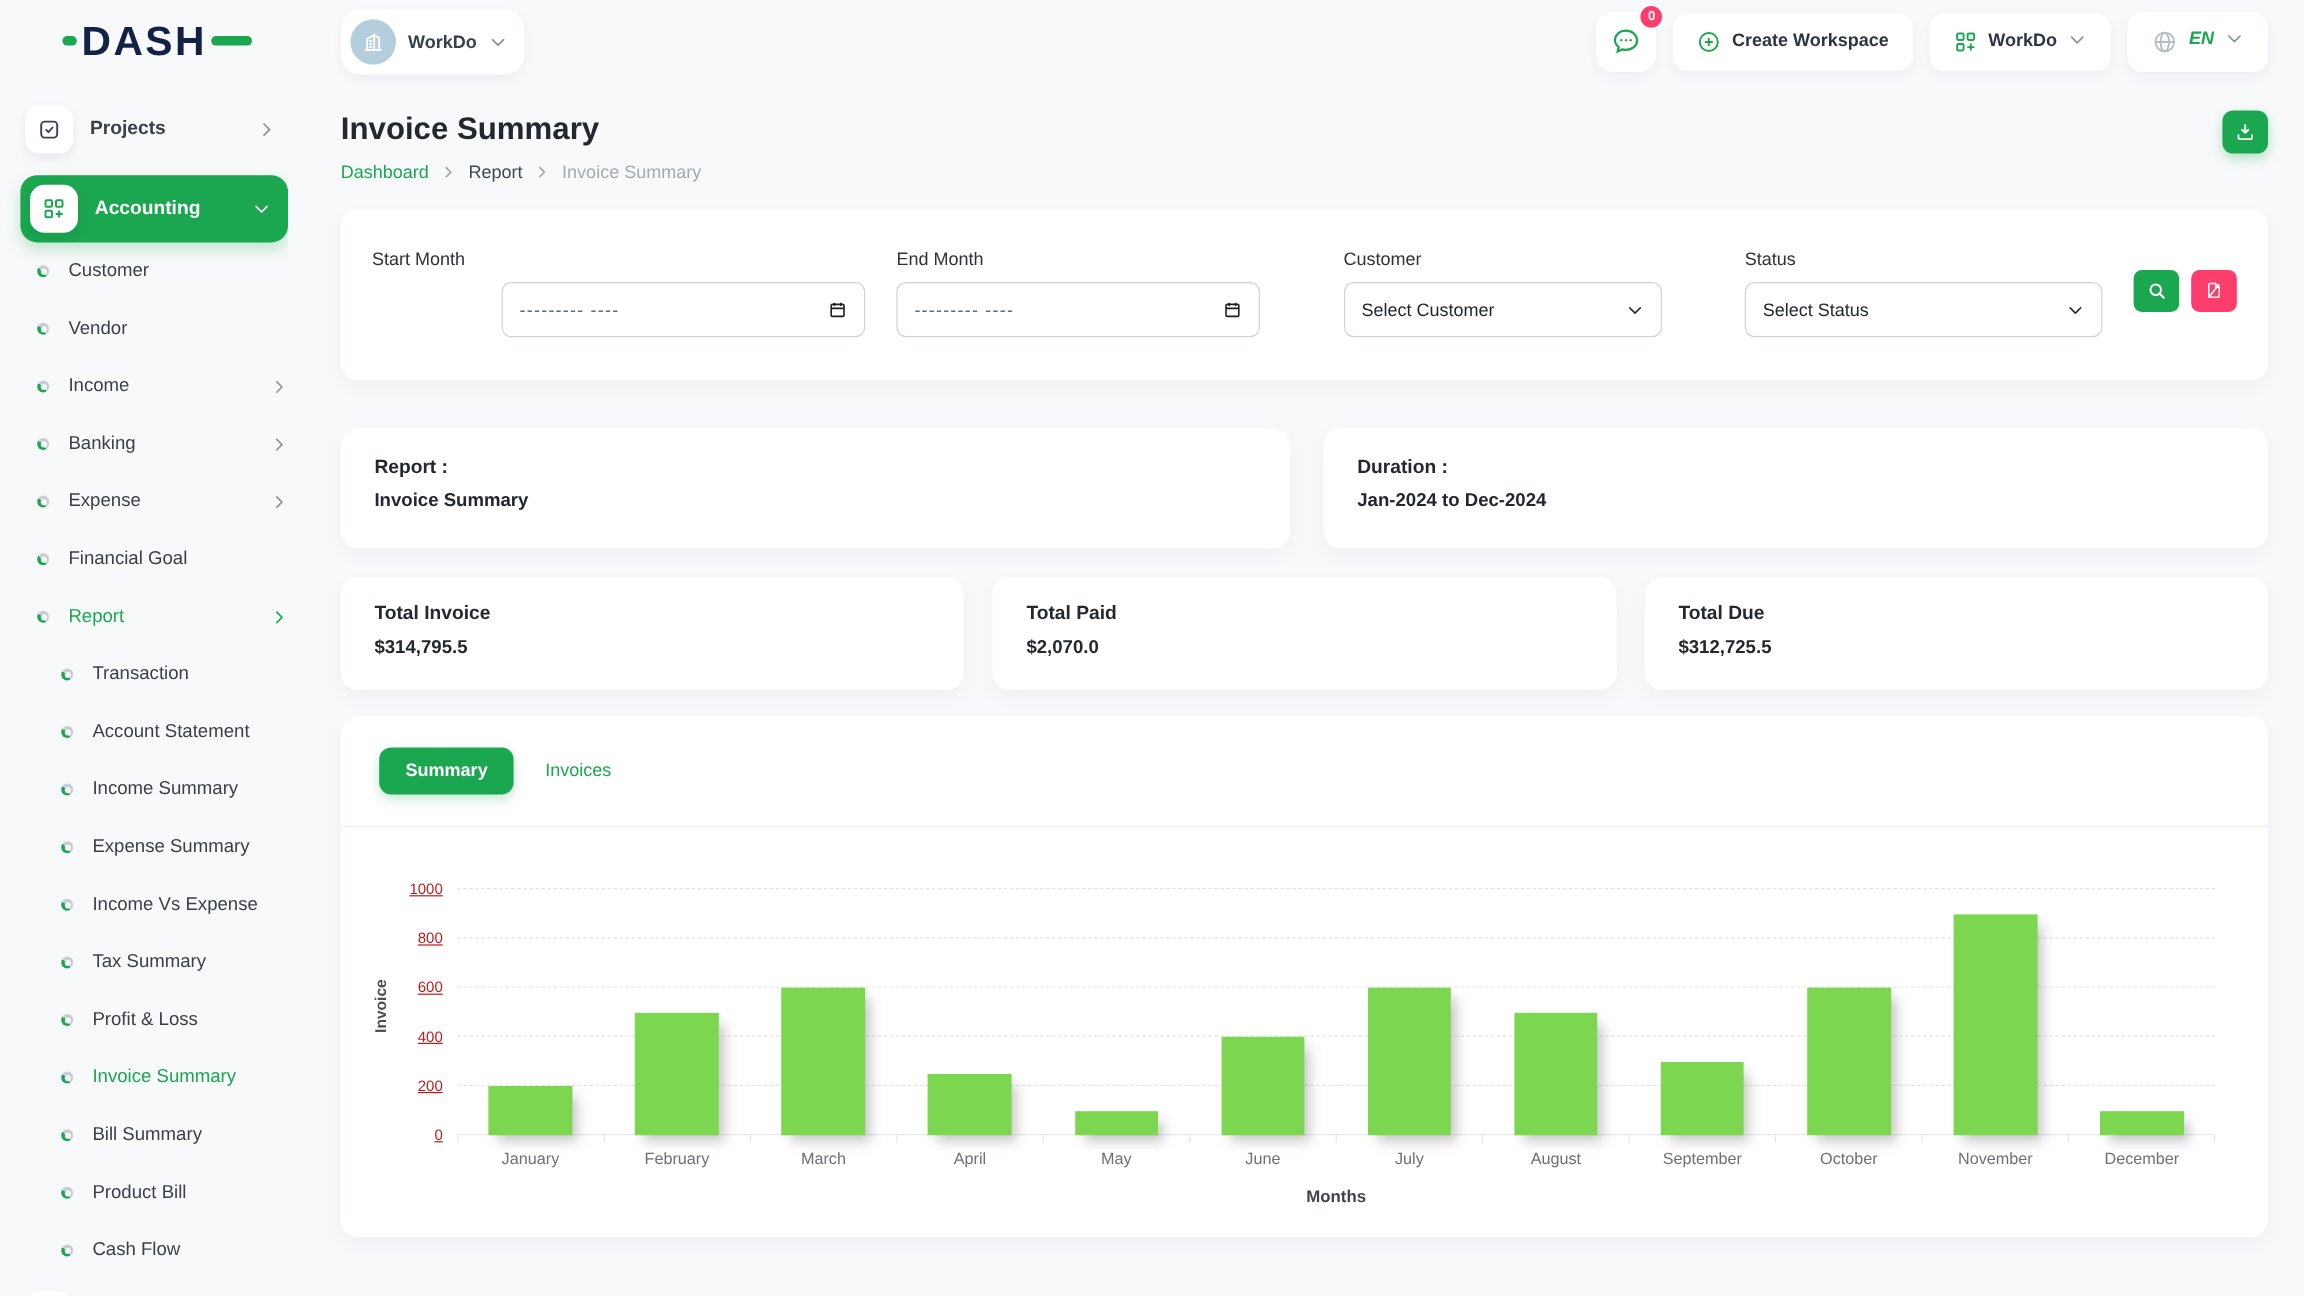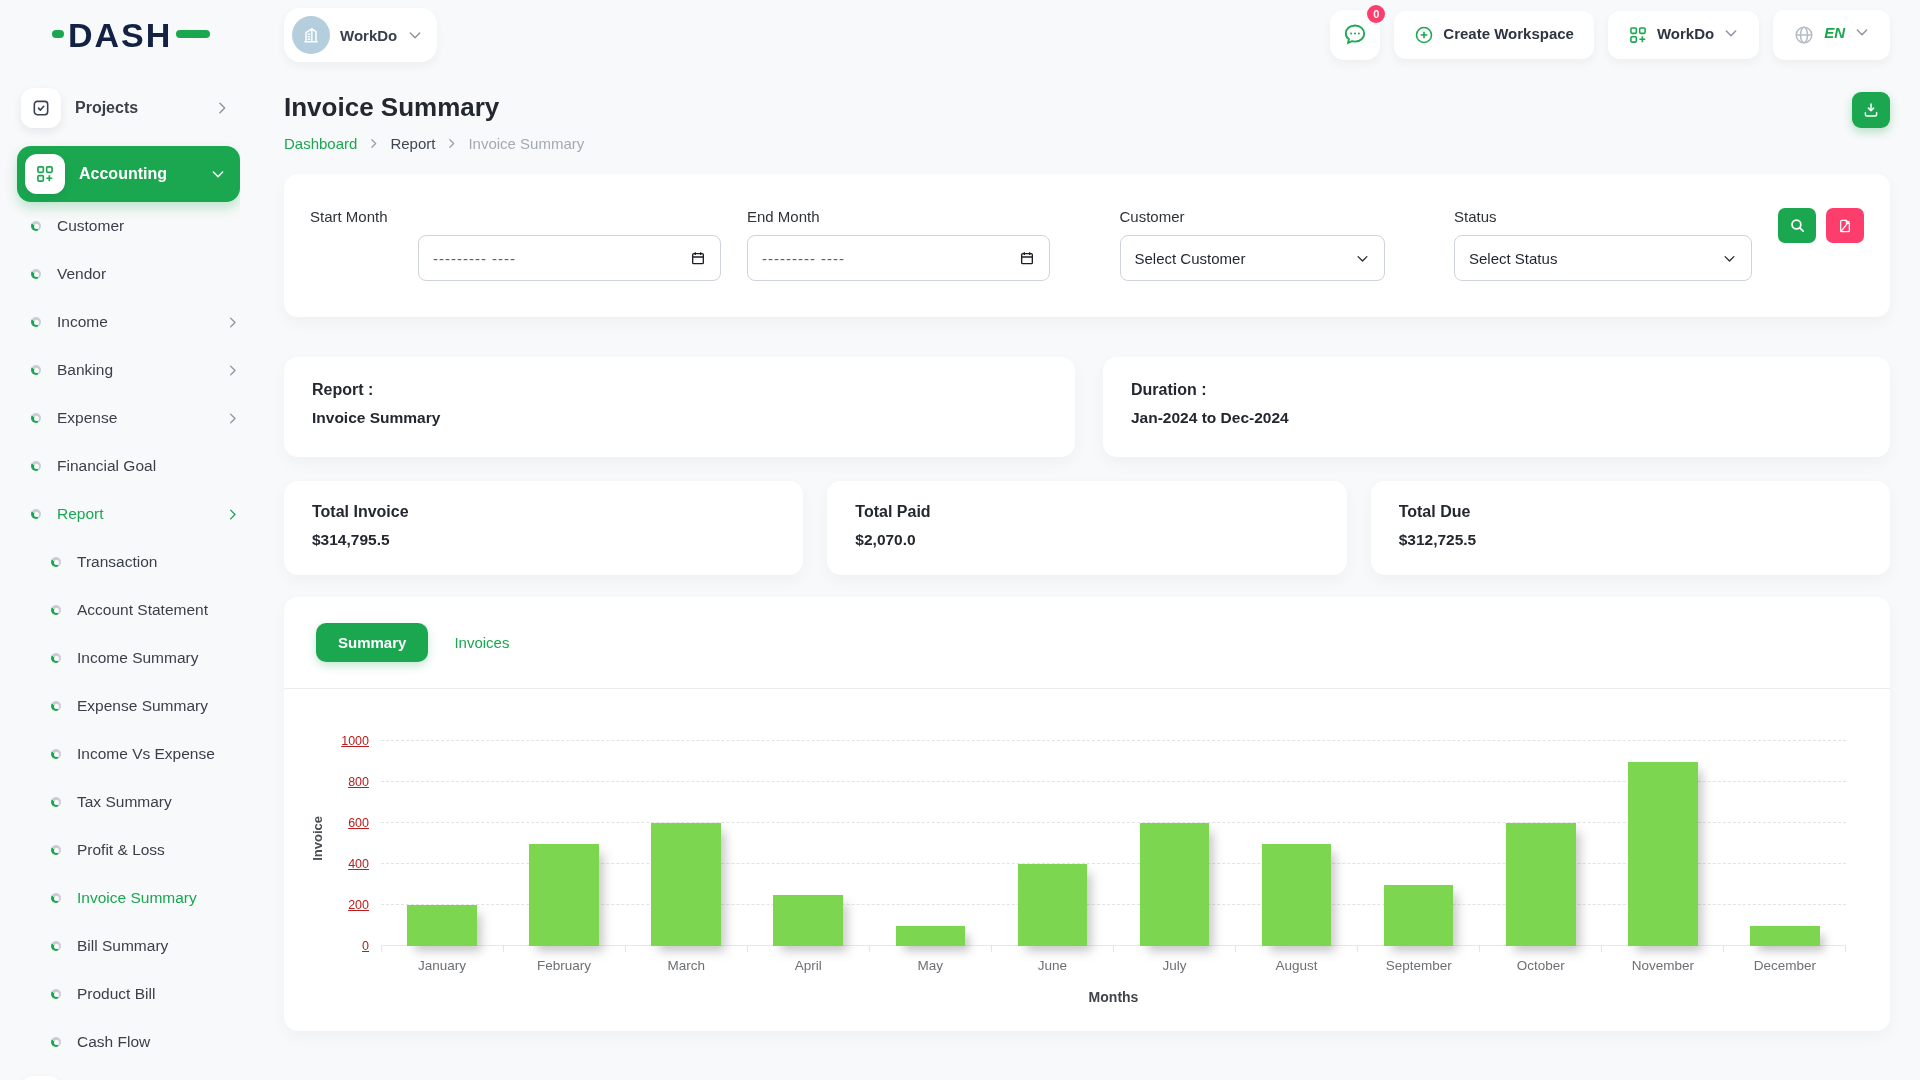--- a/index.html
+++ b/index.html
@@ -75,21 +75,21 @@
   .bc-cur { color:#a4aab4; }
   .bc-sep { width:13px; height:13px; color:#9aa0aa; }
   .dl-btn { margin-left:auto; width:38px; height:36px; border:none; border-radius:9px;
     background:#1aa750; display:flex; align-items:center; justify-content:center;
     cursor:pointer; box-shadow:0 4px 10px rgba(26,167,80,.3); }
 
   .card { background:#fff; border-radius:14px; box-shadow:0 6px 16px rgba(20,30,60,.04); }
 
   
   .filter-card { margin-top:22px; padding:34px 26px 36px 26px; display:flex;
-    align-items:flex-start; gap:26px; }
+    align-items:center; gap:26px; }
   .f-group { display:flex; flex-direction:column; gap:10px; }
   .f-label { font-size:15px; color:#2f3337; }
   .f-box { height:46px; border:1px solid #ced4da; border-radius:8px; background:#fff;
     display:flex; align-items:center; padding:0 14px; font-size:15px; color:#1f2530;
     cursor:pointer; }
   .date-box { width:303px; justify-content:space-between; margin-left:108px; }
   .date-box.second { margin-left:0; }
   .date-ph { color:#55607a; letter-spacing:1px; }
   .sel-box { width:265px; justify-content:space-between; }
   .sel-box.status { width:298px; }

